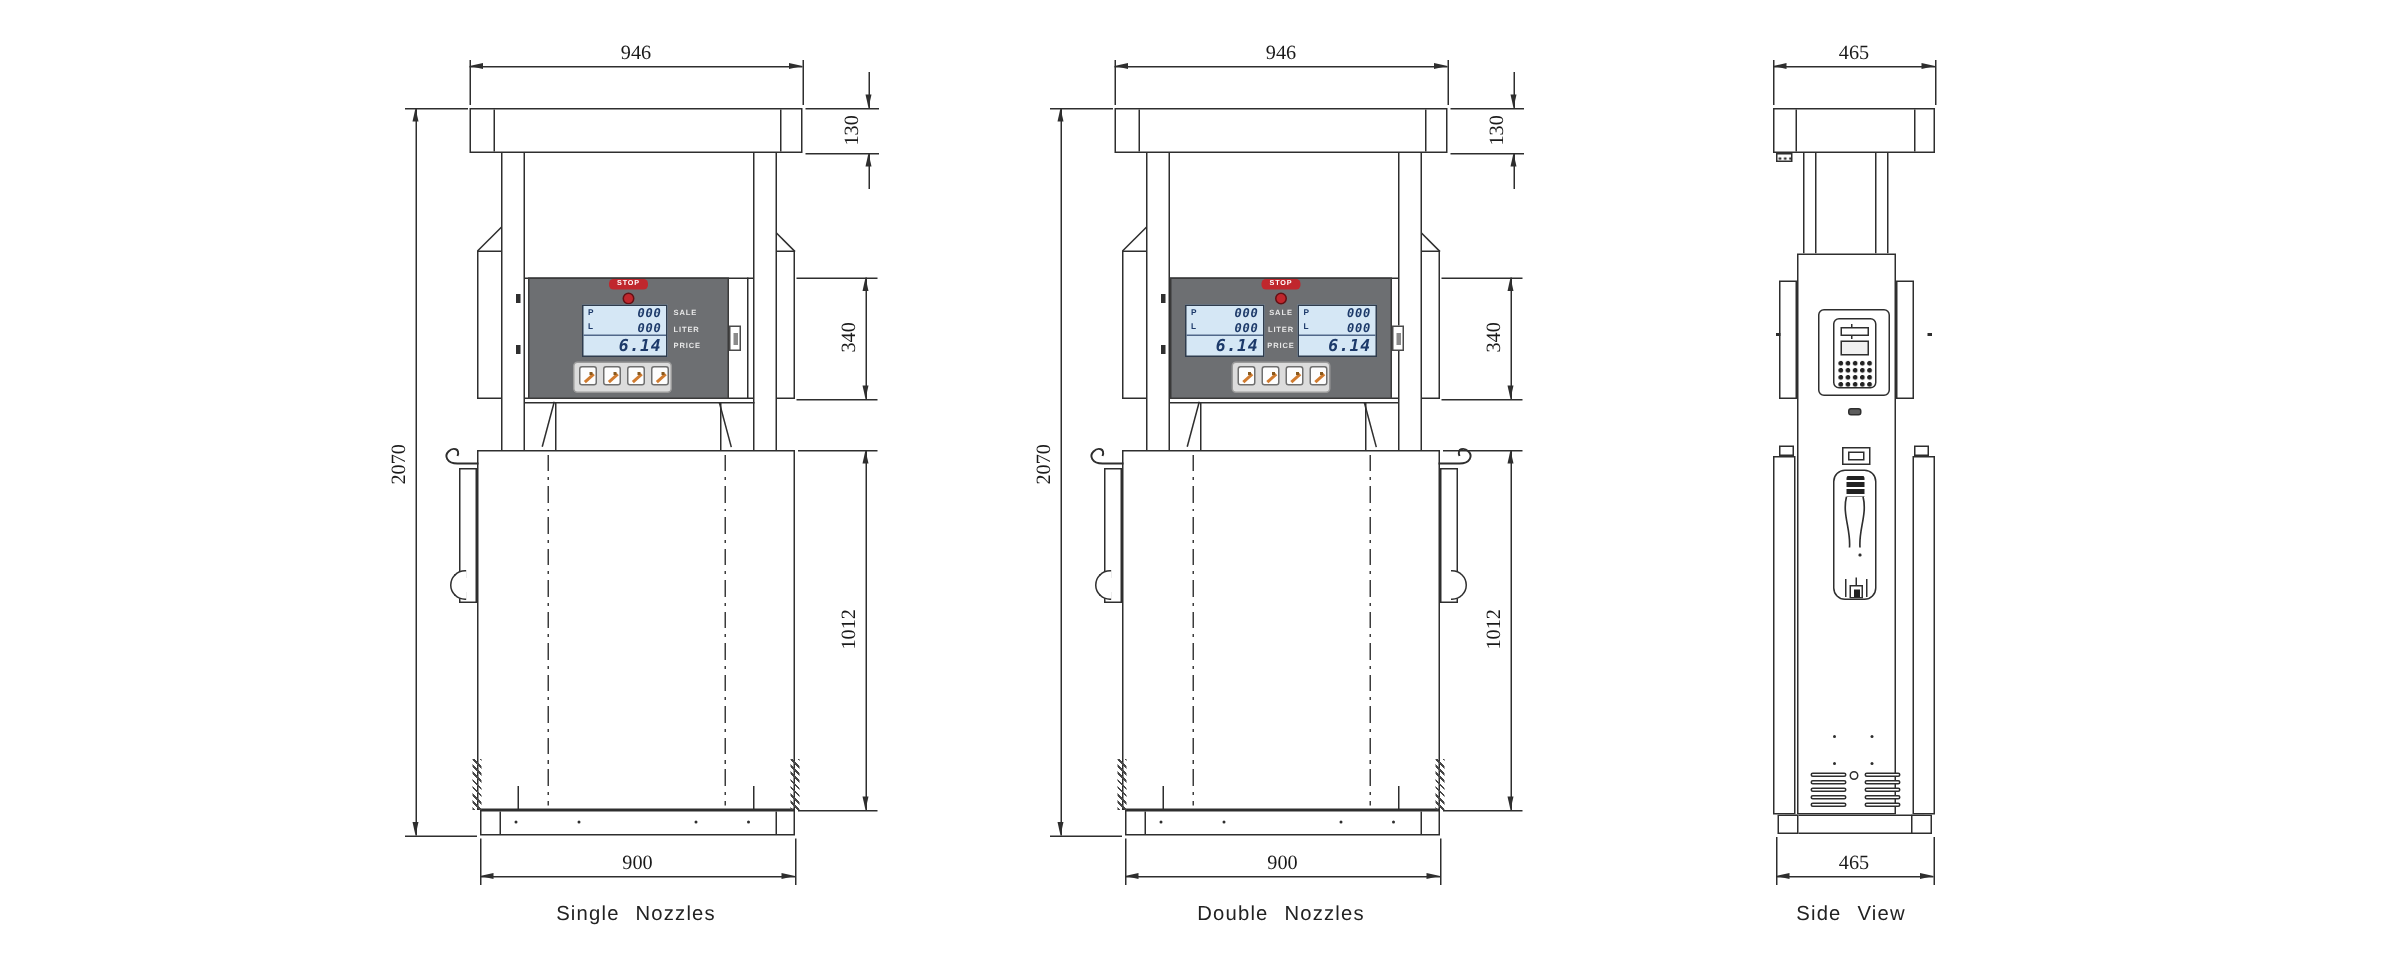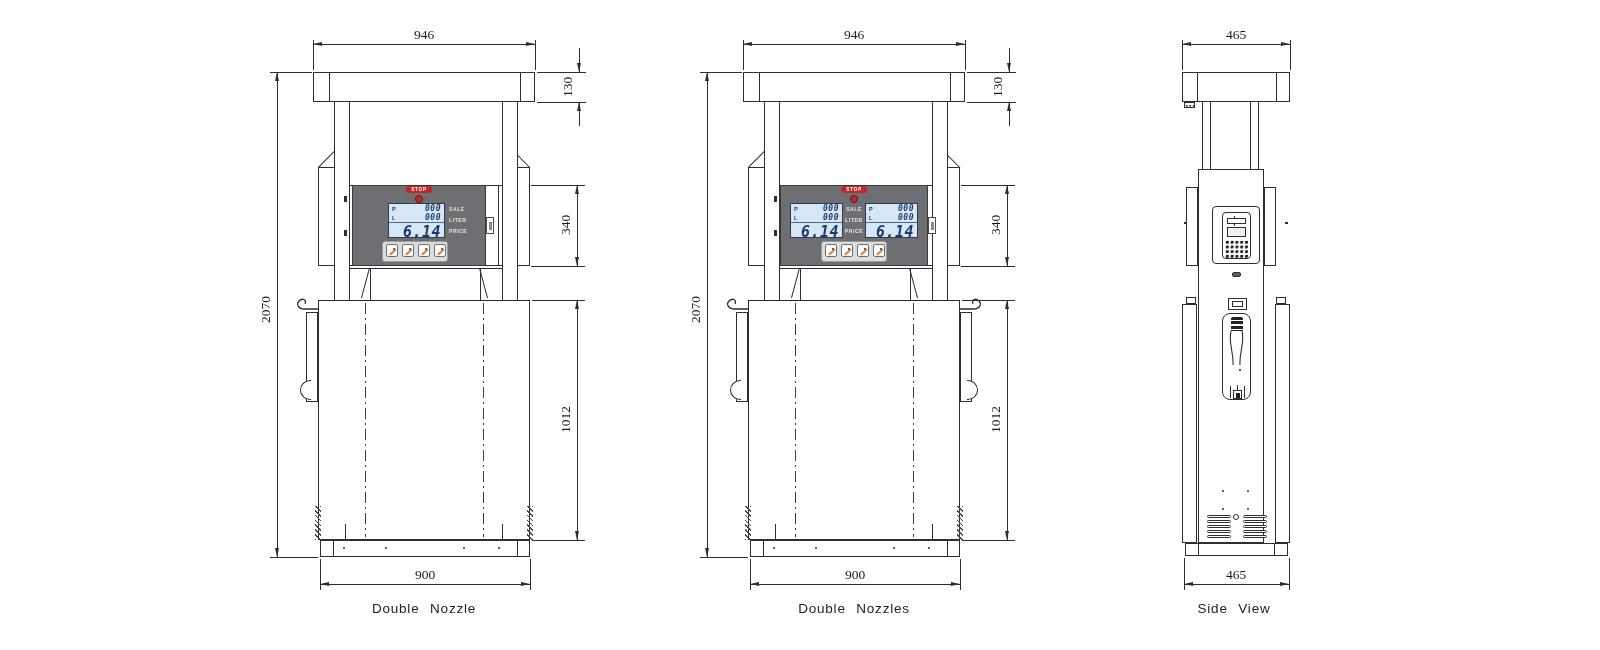--- a/index.html
+++ b/index.html
@@ -44,21 +44,21 @@
   .stopbadge{position:absolute;background:#c0272d;border-radius:3px;color:#fff;
       font-size:4.8px;font-weight:bold;text-align:center;line-height:7px;letter-spacing:.6px;}
   .stopdot{position:absolute;width:8px;height:8px;border-radius:50%;background:#c0272d;border:1px solid #641014;box-sizing:border-box;}
   .lcd{position:absolute;background:#d5e7f5;border:1px solid #2f3c4d;box-sizing:border-box;
        display:flex;flex-direction:column;}
   .lcdrow{flex:1;display:flex;justify-content:space-between;align-items:center;padding:0 3px;}
   .lcdrow.last{justify-content:flex-end;border-top:1px solid #51688a;}
   .pfx{font-size:5.5px;color:#1d3a6a;font-weight:bold;}
   .val{font-family:"DejaVu Sans Mono",monospace;font-style:italic;font-weight:bold;
        font-size:8px;color:#1d3a6a;letter-spacing:.5px;}
-  .val.big{font-size:15px;}
+  .val.big{font-size:11px;}
   .plabel{position:absolute;font-size:5px;font-weight:bold;color:#e8e8e8;letter-spacing:.6px;width:24px;}
   .btnstrip{position:absolute;background:#dcdcdc;border:1px solid #9a9a9a;border-radius:3px;box-sizing:border-box;}
   .nbtn{position:absolute;width:12px;height:13px;background:#fdfdfd;border:1px solid #6f6f6f;
         border-radius:2px;box-sizing:border-box;}
   .nbtn i{position:absolute;left:2px;top:5.5px;width:8px;height:2.4px;background:#d07b2f;
         transform:rotate(-42deg);}
   .nbtn u{position:absolute;right:2px;top:2.5px;width:2.4px;height:2.4px;background:#8a5a1e;}
   .tab{position:absolute;background:#fff;border:1px solid #4a4a4a;box-sizing:border-box;}
   .hinge{position:absolute;width:3px;height:6px;background:#2f2f2f;}
   .boot{position:absolute;border:1px solid var(--line);box-sizing:border-box;background:#fff;}
@@ -173,21 +173,21 @@
     <div class="dimv" style="left:577px;top:185px;height:81px;"></div>
     <div class="dtv" style="left:558px;top:208px;height:34px;">340</div>
     <div class="ln" style="left:532px;top:300px;width:53px;height:1px;"></div>
     <div class="ln" style="left:532px;top:540px;width:53px;height:1px;"></div>
     <div class="dimv" style="left:577px;top:300px;height:240px;"></div>
     <div class="dtv" style="left:558px;top:398px;height:44px;">1012</div>
     <div class="ln" style="left:320px;top:559px;width:1px;height:31px;"></div>
     <div class="ln" style="left:530px;top:559px;width:1px;height:31px;"></div>
     <div class="dimh" style="left:320px;top:584px;width:210px;"></div>
     <div class="dt" style="left:395px;top:568px;width:60px;">900</div>
-    <div class="caption" style="left:344px;top:601px;width:160px;">Double Nozzle</div>
+    <div class="caption" style="left:344px;top:601px;width:160px;">Single Nozzles</div>
   </div>
 
   <div class="fig">
     <div class="b" style="left:743px;top:72px;width:222px;height:30px;"></div>
     <div class="ln" style="left:759px;top:73px;width:1px;height:28px;"></div>
     <div class="ln" style="left:950px;top:73px;width:1px;height:28px;"></div>
     <div class="b" style="left:748px;top:167px;width:18px;height:99px;"></div>
     <div class="b" style="left:942px;top:167px;width:18px;height:99px;"></div>
     <div class="ln" style="left:748px;top:167px;width:25.5px;height:1px;transform:rotate(-45deg);"></div>
     <div class="ln" style="left:942px;top:149px;width:25.5px;height:1px;transform:rotate(45deg);"></div>

